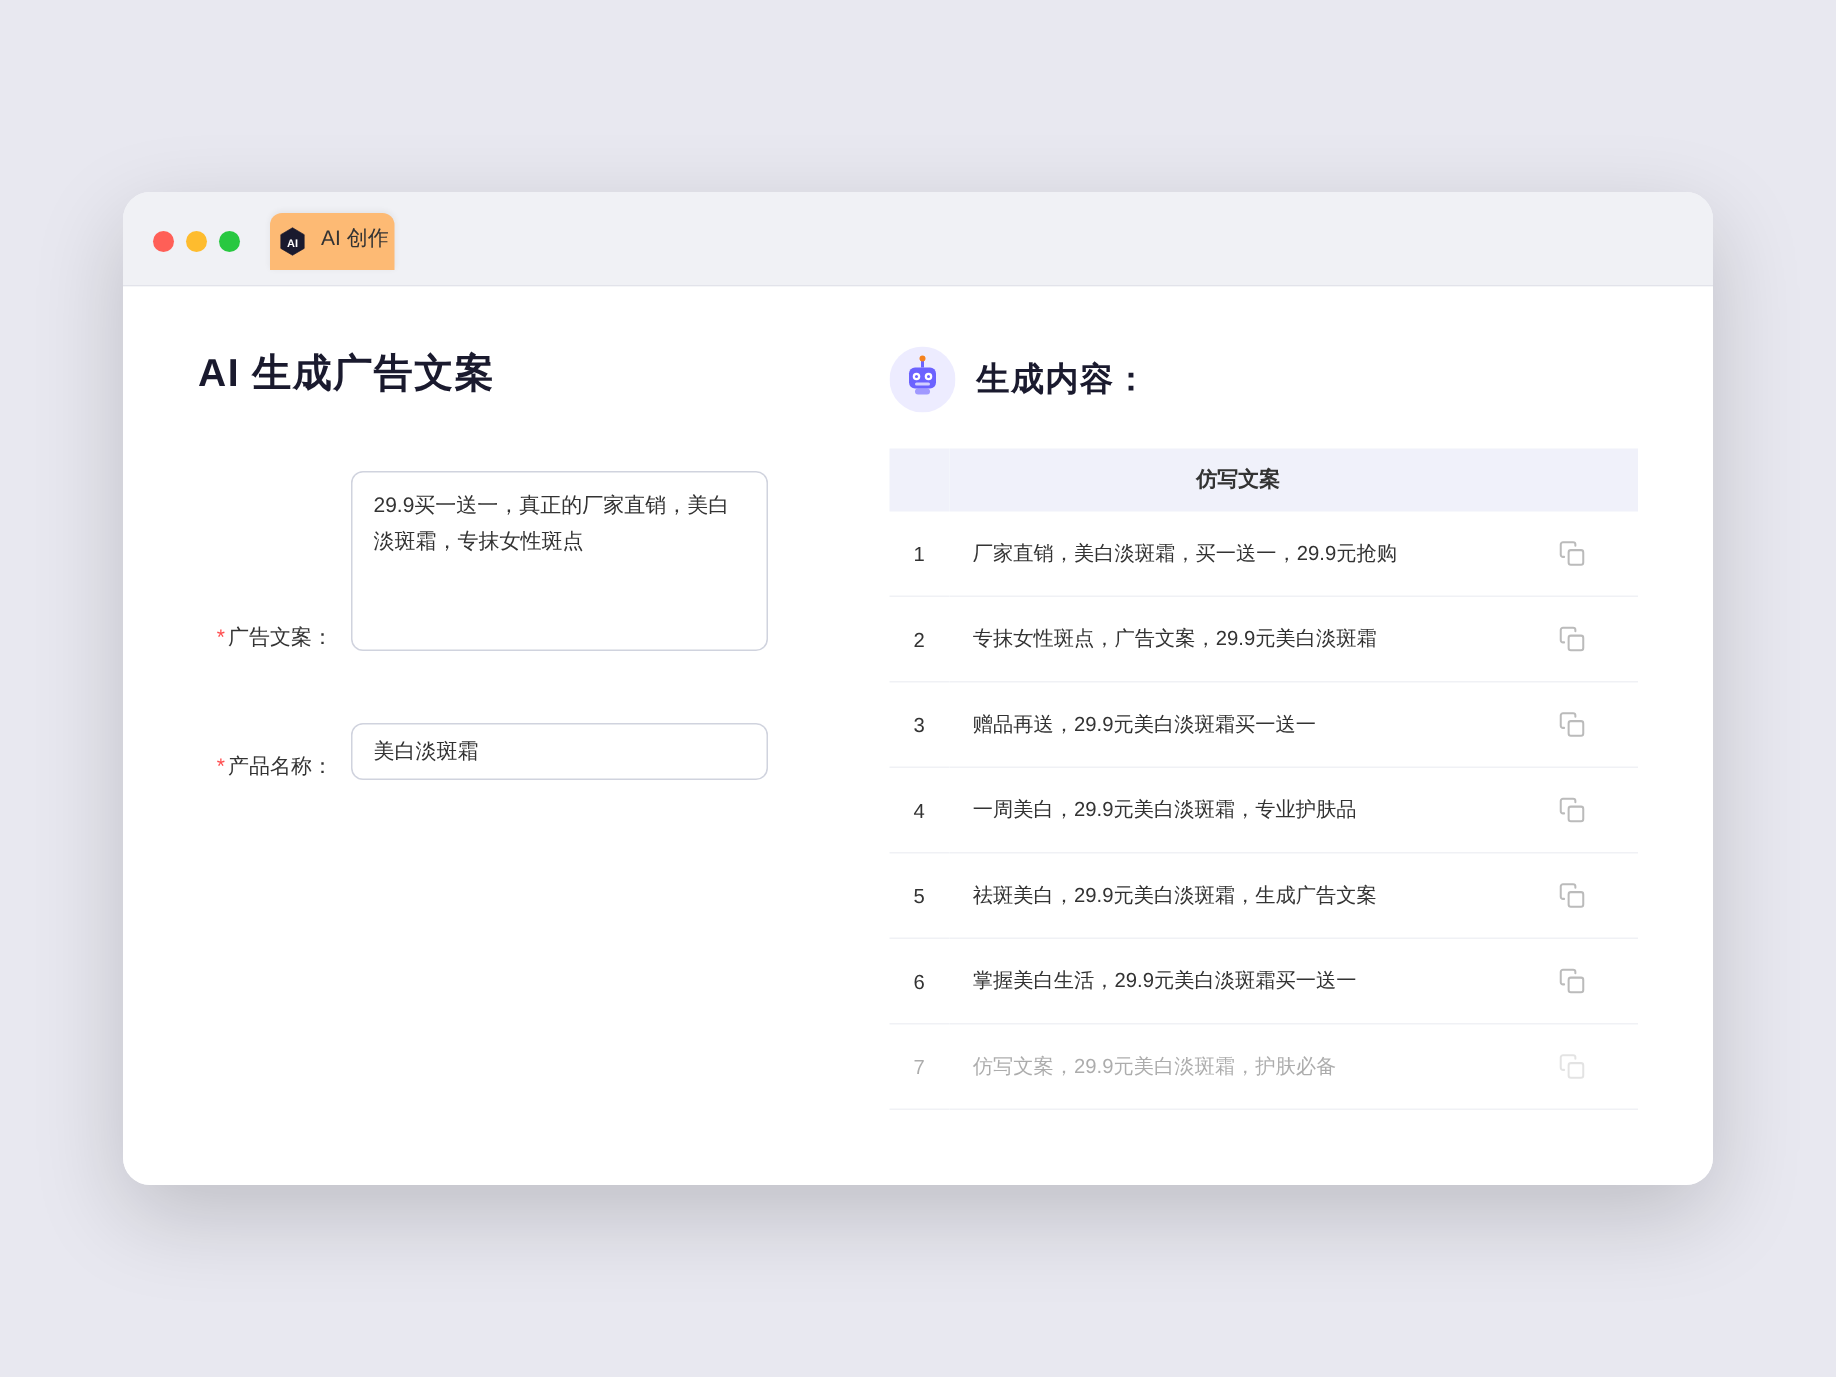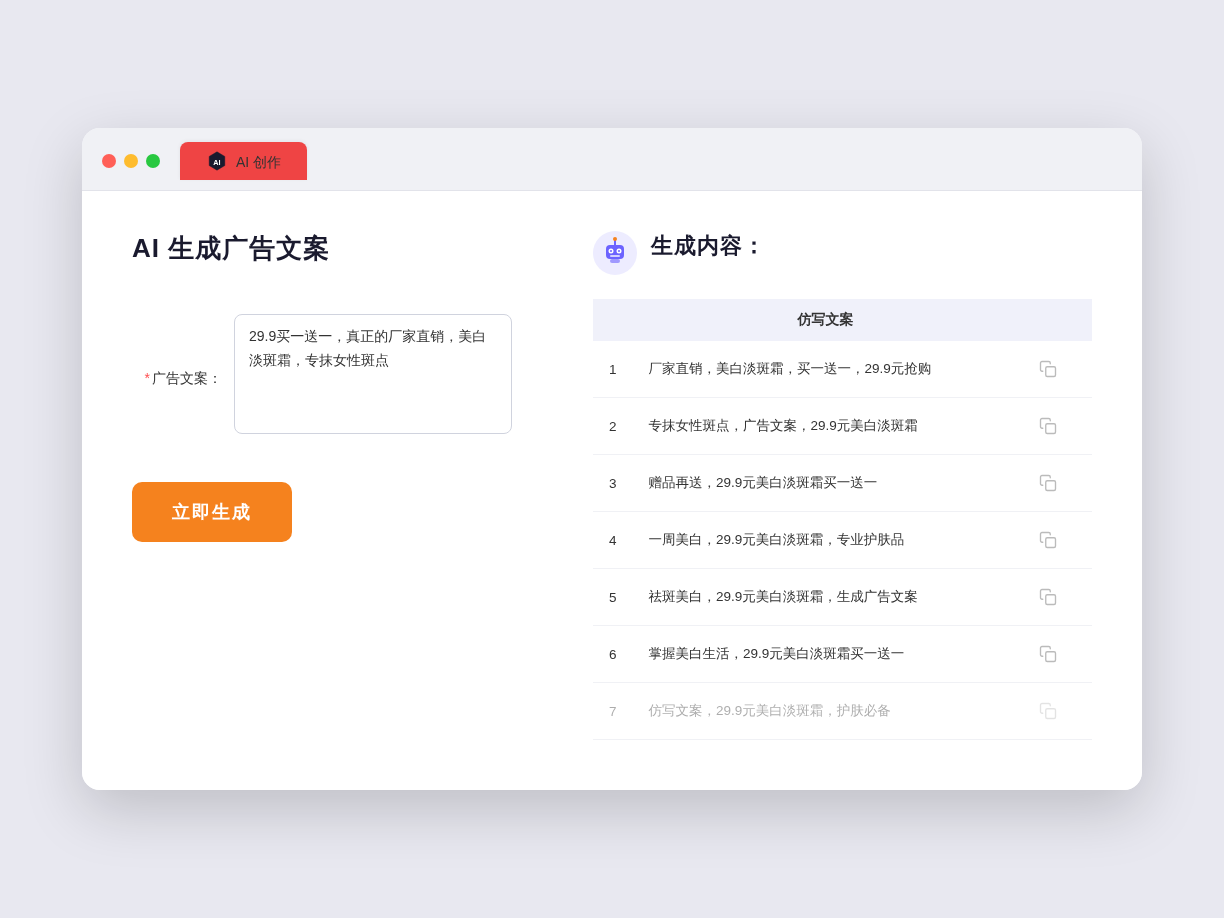--- a/index.html
+++ b/index.html
@@ -43,25 +43,25 @@
     .wc {
       width: 14px;
       height: 14px;
       border-radius: 50%;
     }
     .wc-close { background: #ff5f57; }
     .wc-min   { background: #febc2e; }
     .wc-max   { background: #28c840; }
 
     .tab {
-      background: #ef4444;
+      background: #fdba74;
       border-radius: 8px 8px 0 0;
-      padding: 8px 26px;
-      display: flex;
-      align-items: flex-end;
+      padding: 8px 4px;
+      display: flex;
+      align-items: flex-start;
       gap: 8px;
       font-size: 14px;
       color: #333;
       box-shadow: 0 -1px 4px rgba(0,0,0,0.06);
     }
 
     .tab-icon {
       width: 22px;
       height: 22px;
     }
@@ -82,21 +82,21 @@
     .page-title {
       font-size: 26px;
       font-weight: 700;
       color: #1a1a2e;
       margin-bottom: 36px;
       letter-spacing: 1px;
     }
 
     .form-group {
       display: flex;
-      align-items: center;
+      align-items: flex-end;
       margin-bottom: 28px;
       margin-top: 48px;
     }
 
     .form-label {
       font-size: 14px;
       color: #333;
       white-space: nowrap;
       padding-top: 10px;
       min-width: 90px;
@@ -140,20 +140,21 @@
       letter-spacing: 2px;
     }
 
     
     .right-panel {
       flex: 1;
     }
 
     .right-header {
       display: flex;
+      align-items: center;
       gap: 14px;
       margin-bottom: 24px;
     }
 
     .ai-avatar {
       width: 44px;
       height: 44px;
     }
 
     .right-title {
@@ -246,24 +247,29 @@
 
       
       <div class="form-group">
         <label class="form-label">
           <span class="required-star">*</span>广告文案：
         </label>
         <textarea class="form-input form-textarea" style="">29.9买一送一，真正的厂家直销，美白淡斑霜，专抹女性斑点</textarea>
       </div>
 
       
+      <div class="form-group">
+        <label class="form-label">
+          <span class="required-star">*</span>产品名称：
+        </label>
+        <input type="text" class="form-input" value="美白淡斑霜" style="">
+      </div>
 
       
 
-      <button class="generate-btn">立即生成</button>
     </div>
 
     <div class="right-panel">
       <div class="right-header">
 
         <svg class="ai-avatar" viewBox="0 0 44 44" fill="none">
           <circle cx="22" cy="22" r="22" fill="#6c63ff" opacity="0.12"></circle>
 
           <rect x="13" y="14" width="18" height="14" rx="4" fill="#6c63ff"></rect>
 

